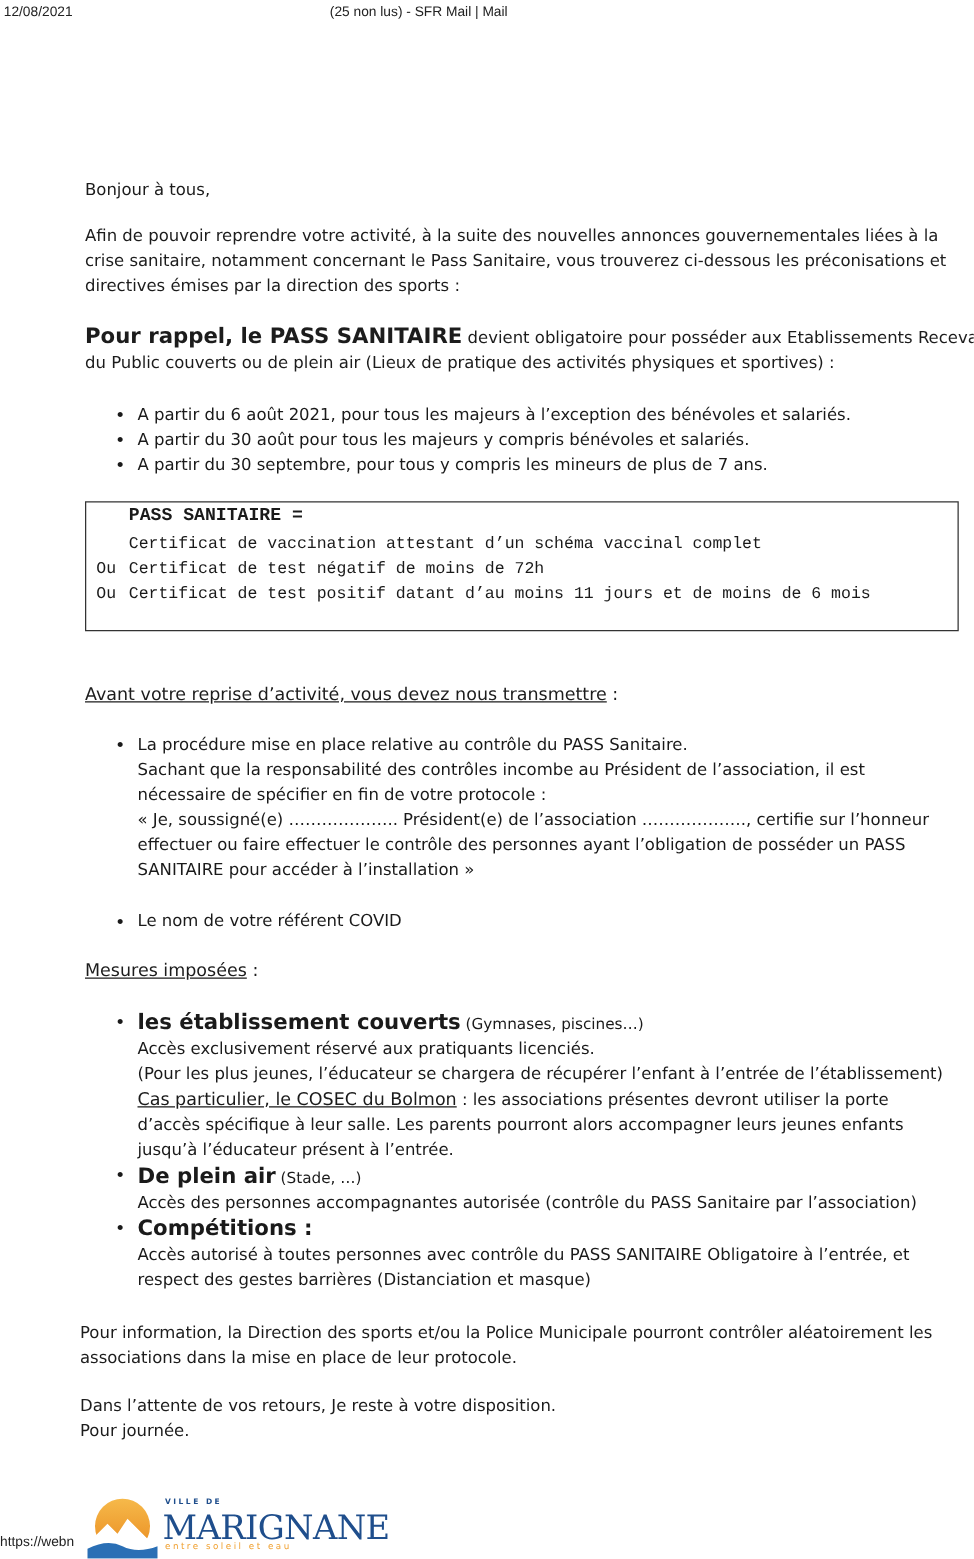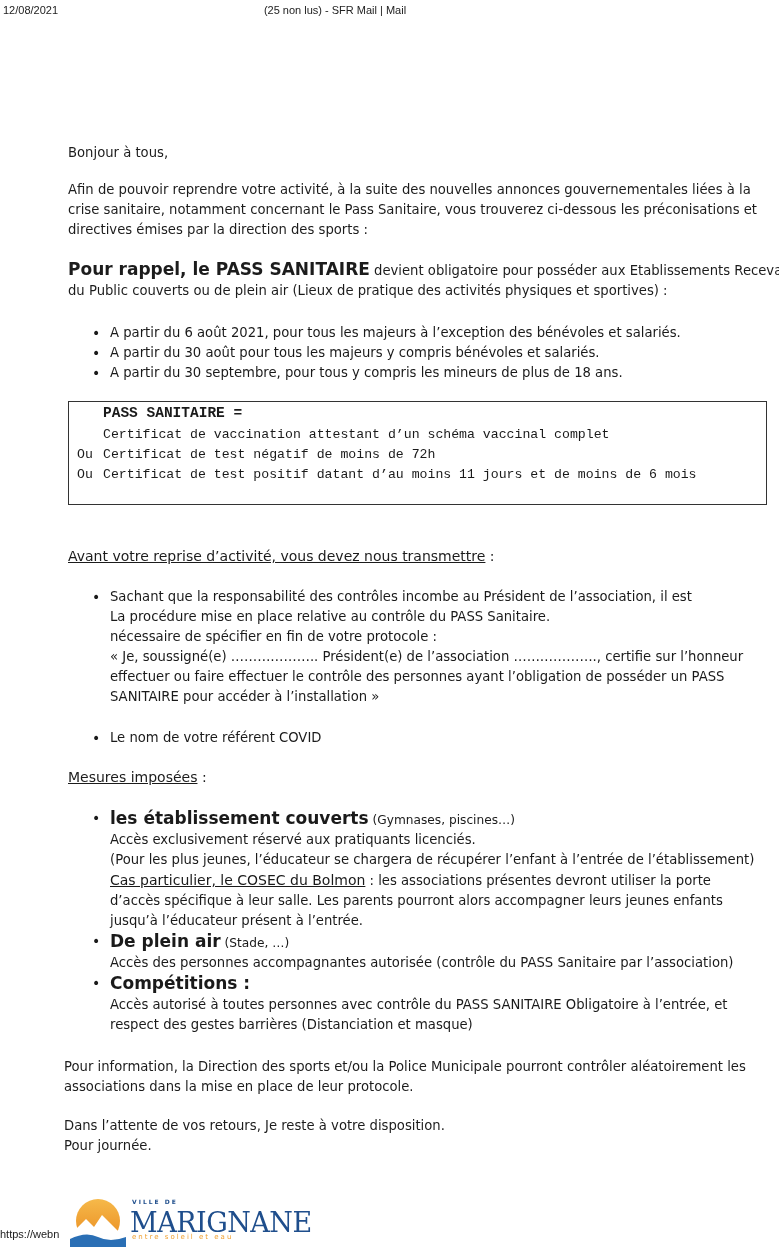--- a/index.html
+++ b/index.html
@@ -39,38 +39,38 @@
 </div>
 
 <div class="p" style="left:68px; top:259px;">
   <div style="white-space:nowrap;"><span class="big-bold">Pour rappel,  le PASS SANITAIRE</span><span> devient obligatoire pour posséder aux Etablissements Recevant</span></div>
   <div>du Public couverts ou de plein air (Lieux de pratique des activités physiques et sportives) :</div>
 </div>
 
 <ul class="bullet-list" style="left:88px; top:323px;">
   <li>A partir du 6 août 2021, pour tous les majeurs à l’exception des bénévoles et salariés.</li>
   <li>A partir du 30 août pour tous les majeurs y compris bénévoles et salariés.</li>
-  <li>A partir du 30 septembre, pour tous y compris les mineurs de plus de 18 ans.</li>
+  <li>A partir du 30 septembre, pour tous y compris les mineurs de plus de 7 ans.</li>
 </ul>
 
 <div class="pass-box">
   <div class="box-line box-title" style="top:1px;">PASS SANITAIRE =</div>
   <div class="box-line" style="left:34px; top:23px;">Certificat de vaccination attestant d’un schéma vaccinal complet</div>
   <span class="box-line ou" style="top:43px;">Ou</span>
   <div class="box-line" style="left:34px; top:43px;">Certificat de test négatif de moins de 72h</div>
   <span class="box-line ou" style="top:63px;">Ou</span>
   <div class="box-line" style="left:34px; top:63px;">Certificat de test positif datant d’au moins 11 jours et de moins de 6 mois</div>
 </div>
 
 <div class="p" style="left:68px; top:546px; font-size:14px;"><span class="u">Avant votre reprise d’activité, vous devez nous transmettre</span><span> :</span></div>
 
 <ul class="bullet-list" style="left:88px; top:587px;">
   <li>
+    <div>La procédure mise en place relative au contrôle du PASS Sanitaire.</div>
     <div>Sachant que la responsabilité des contrôles incombe au Président de l’association, il est</div>
-    <div>La procédure mise en place relative au contrôle du PASS Sanitaire.</div>
     <div>nécessaire de spécifier en  fin de votre protocole :</div>
     <div>« Je, soussigné(e) ……………….. Président(e) de l’association ………………., certifie sur l’honneur</div>
     <div>effectuer ou faire effectuer le contrôle des personnes ayant l’obligation de posséder un PASS</div>
     <div>SANITAIRE pour accéder à l’installation »</div>
   </li>
 </ul>
 <ul class="bullet-list" style="left:88px; top:728px;">
   <li>Le nom de votre référent COVID</li>
 </ul>
 

